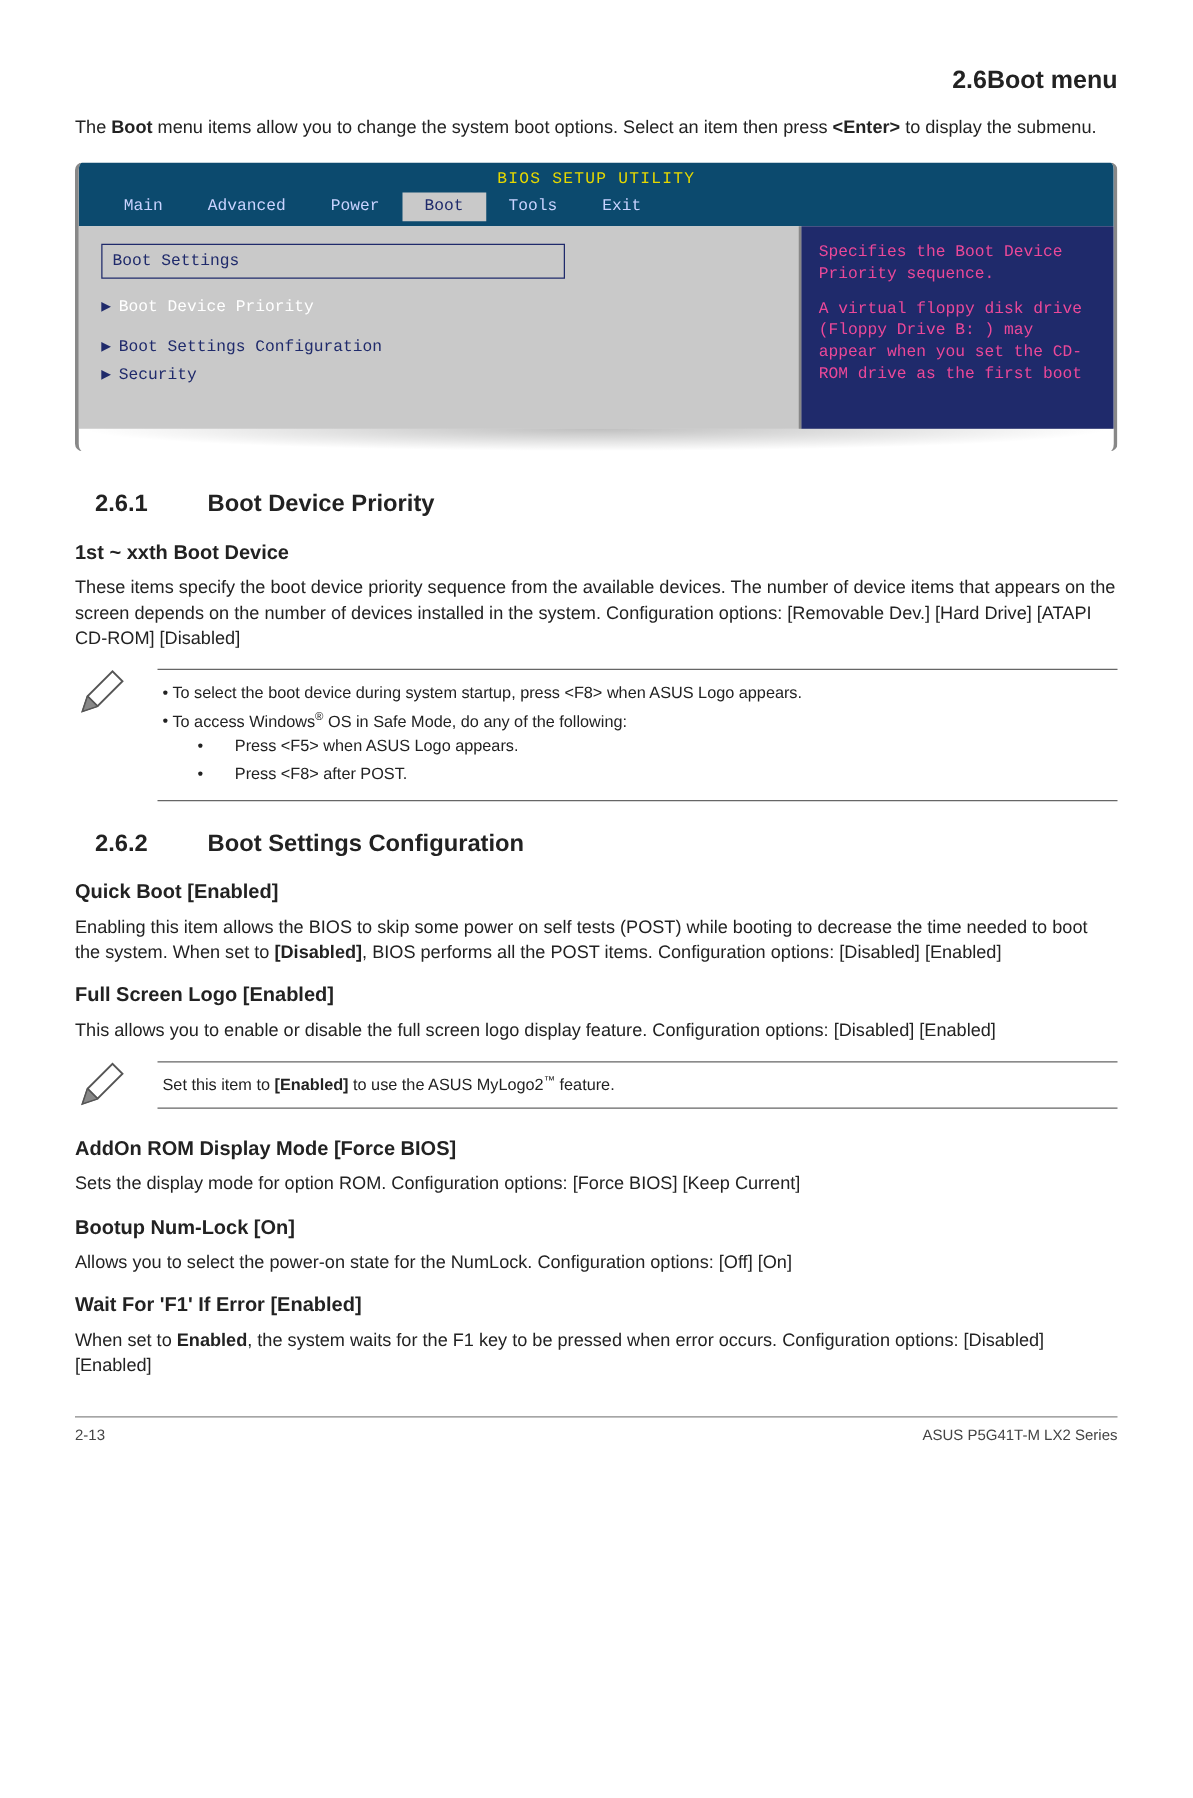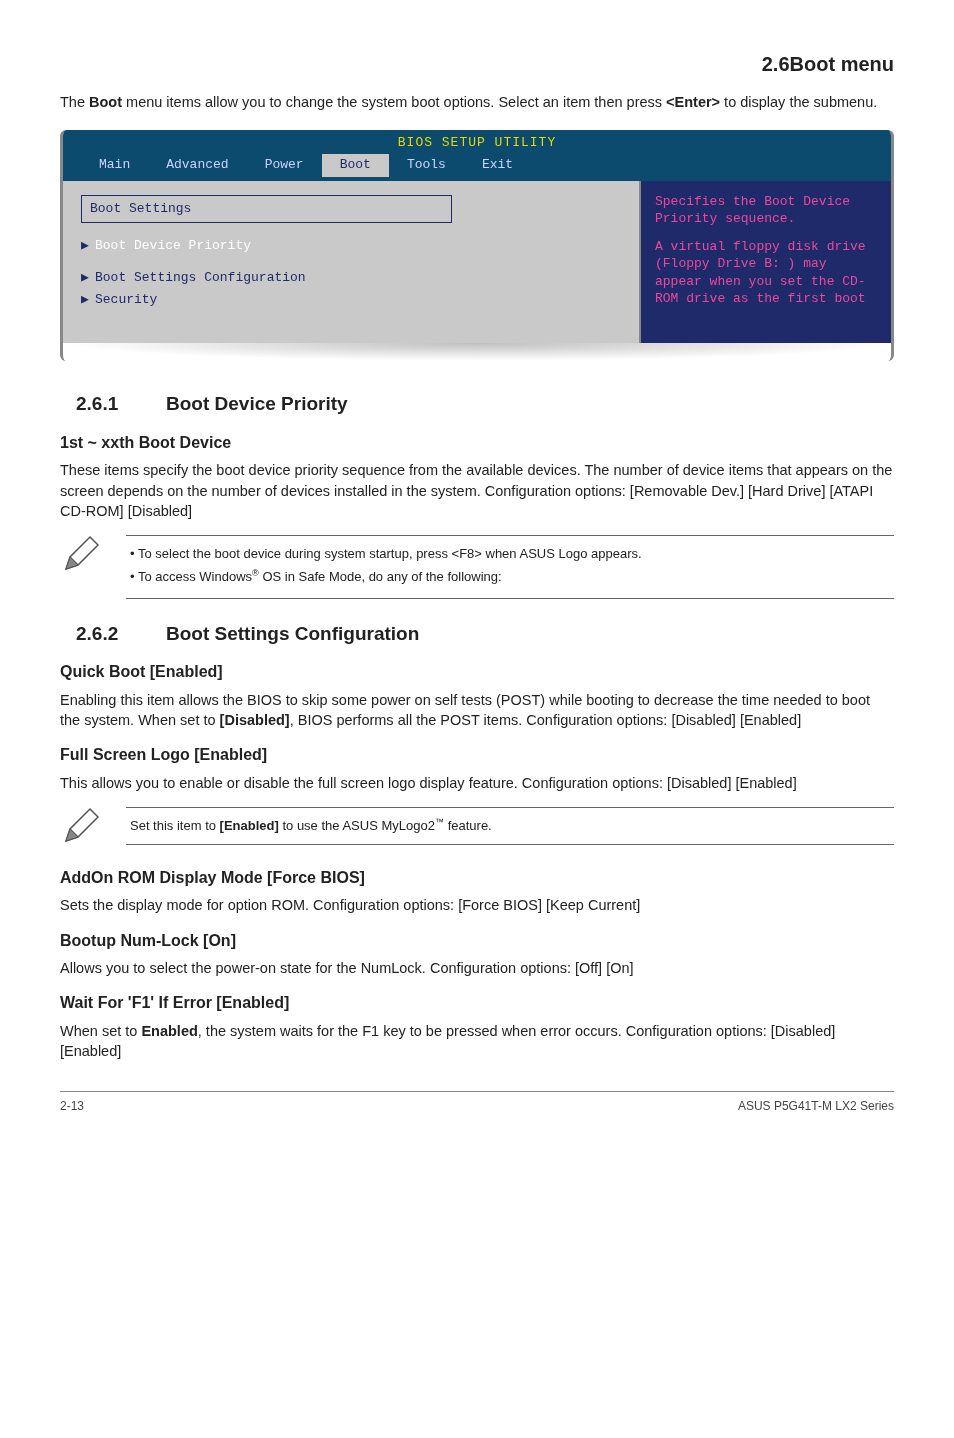--- a/index.html
+++ b/index.html
@@ -188,20 +188,24 @@
   <svg class="pencil" viewBox="0 0 40 40">
     <polygon points="6,34 10,22 30,2 38,10 18,30" fill="none" stroke="#555" stroke-width="1.5"></polygon>
     <line x1="10" y1="22" x2="18" y2="30" stroke="#555" stroke-width="1.5"></line>
     <polygon points="6,34 10,22 18,30" fill="#888" stroke="#555" stroke-width="1"></polygon>
   </svg>
   <div class="content">
     <ul>
       <li>To select the boot device during system startup, press &lt;F8&gt; when ASUS Logo appears.</li>
       <li>
         <span>To access Windows</span><sup>®</sup><span> OS in Safe Mode, do any of the following:</span>
+        <ul>
+          <li>Press &lt;F5&gt; when ASUS Logo appears.</li>
+          <li>Press &lt;F8&gt; after POST.</li>
+        </ul>
       </li>
     </ul>
   </div>
 </div>
 
 <h2 class="sub">
   <span class="num">2.6.2</span><span>Boot Settings Configuration</span>
 </h2>
 
 <h3 class="para">Quick Boot [Enabled]</h3>

